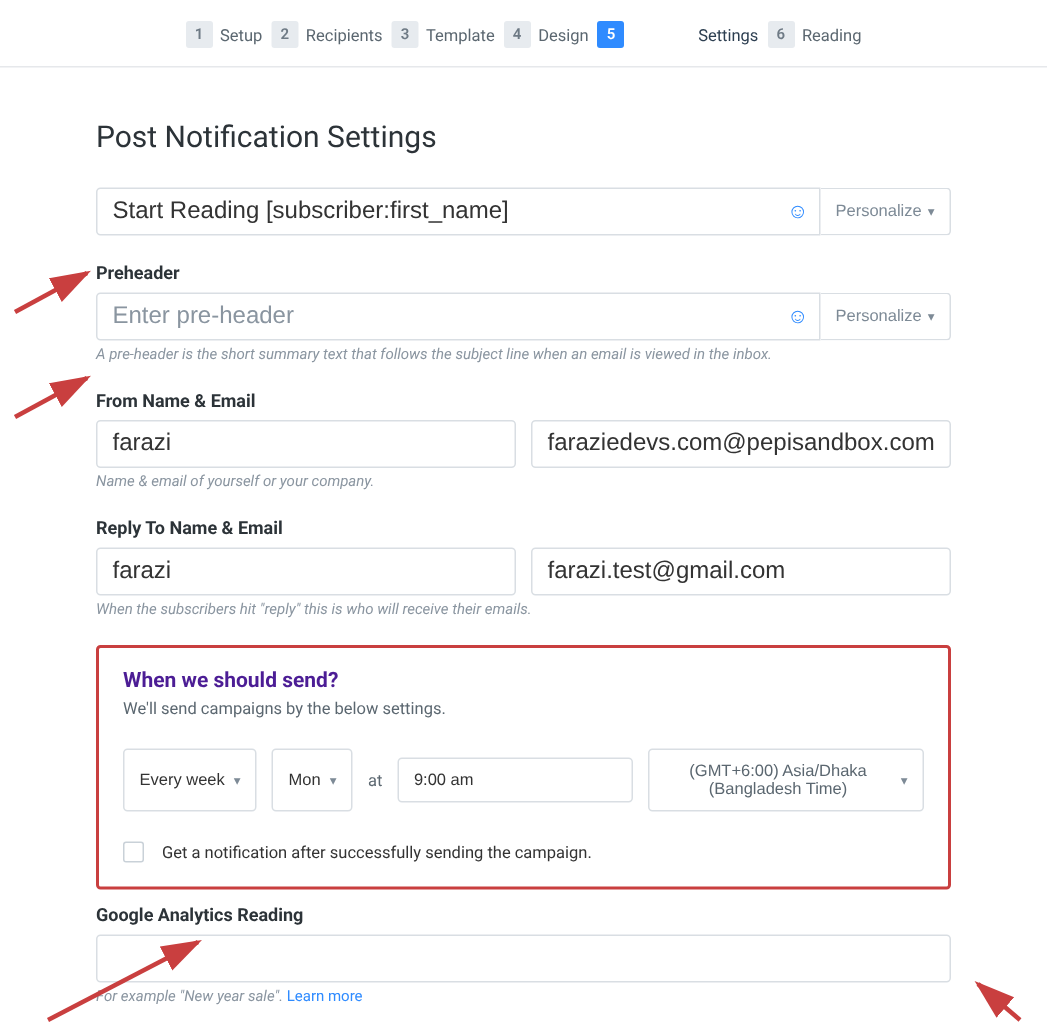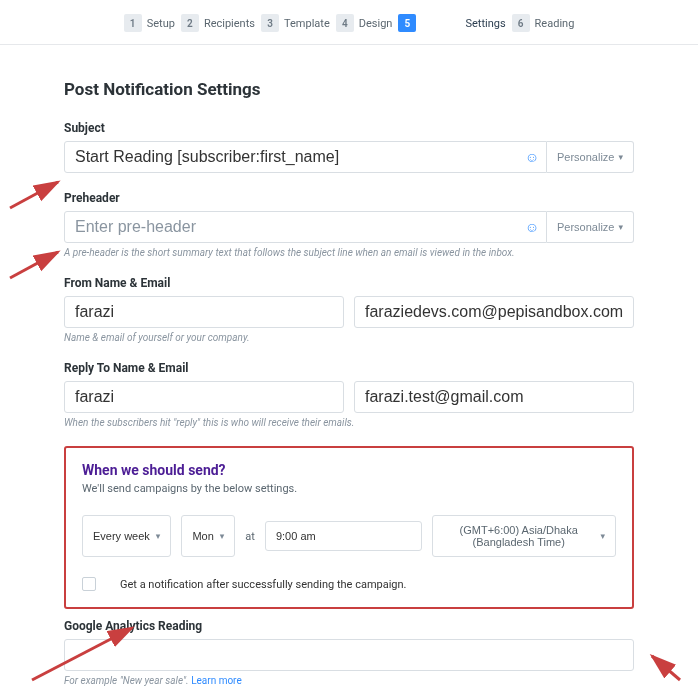--- a/index.html
+++ b/index.html
@@ -44,22 +44,22 @@
   .step-label {
     font-size: 11px;
     color: #5b6770;
   }
   .step.active .step-label { color: #2c3e50; padding-left: 44px; }
 
   .container {
     padding: 34px 64px 20px;
   }
   h2 {
-    font-size: 17px;
-    font-weight: 700;
+    font-size: 20px;
+    font-weight: 400;
     color: #2c3338;
     margin: 0 0 22px;
   }
   .field-group { margin-bottom: 18px; }
   .field-label {
     font-size: 12px;
     font-weight: 700;
     color: #2c3338;
     margin-bottom: 6px;
     display:block;
@@ -160,21 +160,21 @@
     border-radius: 3px;
     padding: 7px 10px;
     font-size: 11px;
     color: #333;
     height: 30px;
     width: 157px;
   }
   .checkbox-row {
     display: flex;
     align-items: center;
-    gap: 24px;
+    gap: 12px;
     font-size: 11px;
     color: #333;
   }
   .checkbox {
     width: 14px;
     height: 14px;
     border: 1px solid #c9d1d8;
     border-radius: 2px;
     background: #fff;
     cursor: pointer;
@@ -219,21 +219,20 @@
   <div class="step">
     <div class="step-num">6</div>
     <div class="step-label">Reading</div>
   </div>
 </div>
 
 <div class="container">
   <h2>Post Notification Settings</h2>
 
   <div class="field-group">
-    <span class="field-label">Subject</span>
     <div class="input-row">
       <div class="input-with-icon">
         <input class="text-input" value="Start Reading [subscriber:first_name]" style="">
         <span class="smile-icon">☺</span>
       </div>
       <button class="personalize-btn">
         <span>Personalize</span>
         <span class="chev">▾</span>
       </button>
     </div>

